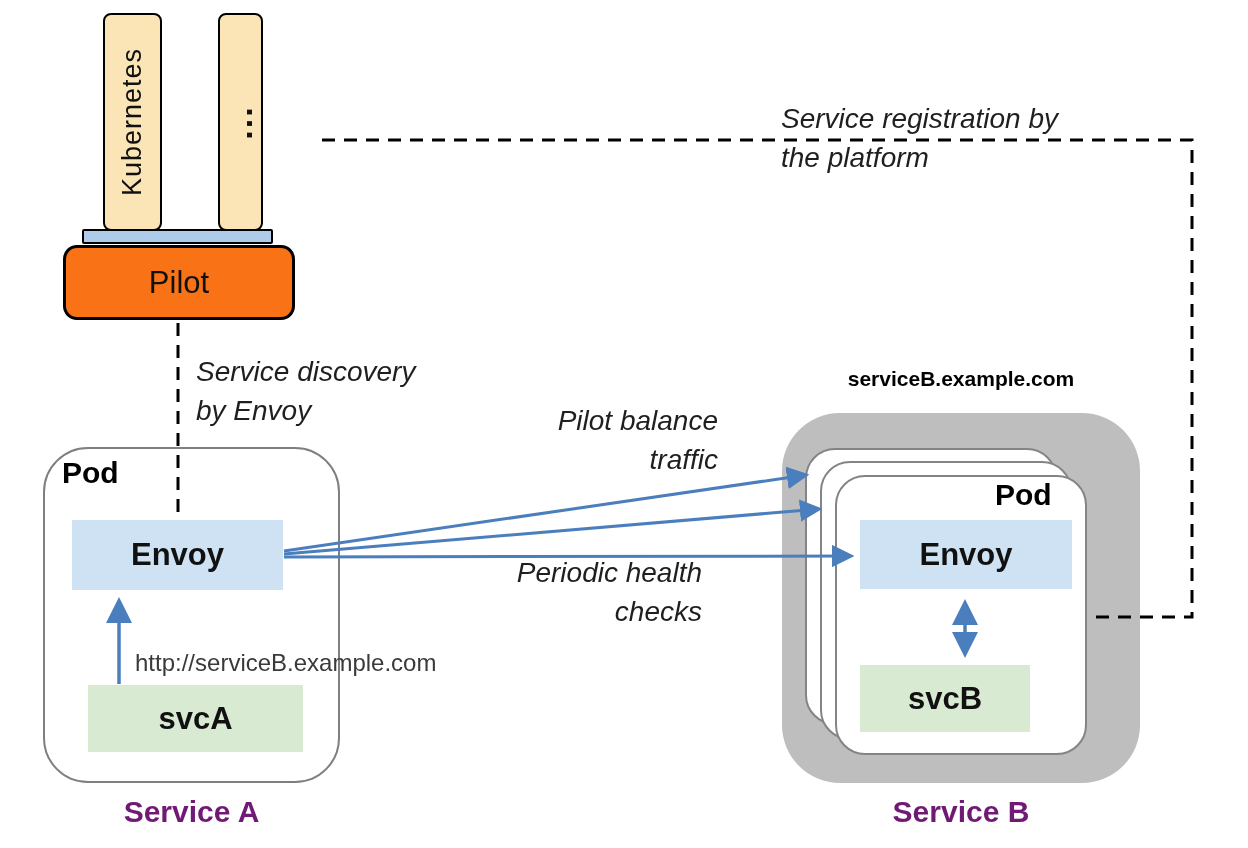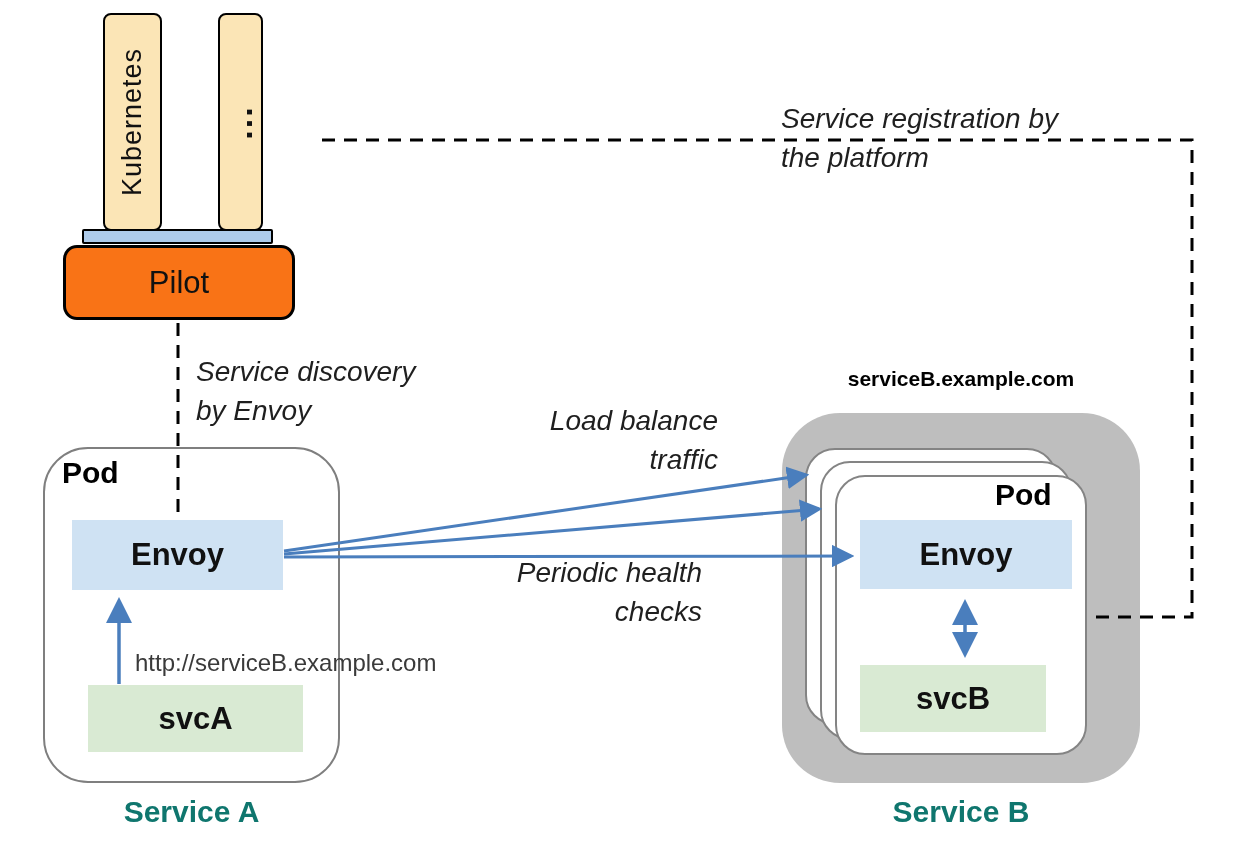--- a/index.html
+++ b/index.html
@@ -39,21 +39,21 @@
   }
   .envoy-box{
     background:#CFE2F3;display:flex;align-items:center;justify-content:center;
     font-weight:bold;font-size:31px;color:#111;
   }
   .svc-box{
     background:#D9EAD3;display:flex;align-items:center;justify-content:center;
     font-weight:bold;font-size:31px;color:#111;
   }
   .pod-label{font-weight:bold;font-size:30px;color:#000;}
-  .caption{font-weight:bold;font-size:30px;color:#0f766e;text-align:center;}
+  .caption{font-weight:bold;font-size:30px;color:#701a75;text-align:center;}
   .domain-label{font-weight:bold;font-size:21px;color:#000;text-align:center;}
   .note{
     font-size:28px;line-height:39px;color:#1f1f1f;white-space:pre-line;font-style:italic;
   }
   .note.right{text-align:right;}
   .url-note{font-size:24px;color:#3a3a3a;white-space:nowrap;}
   svg.overlay{position:absolute;left:0;top:0;pointer-events:none;}
 </style>
 </head>
 <body>
@@ -84,30 +84,30 @@
 
   <div class="abs domain-label" style="left:782px;top:367px;width:358px;">serviceB.example.com</div>
   <div class="abs group-b" style="left:782px;top:413px;width:358px;height:370px;"></div>
   <div class="abs stack-pod" style="left:805px;top:448px;width:252px;height:277px;"></div>
   <div class="abs stack-pod" style="left:820px;top:461px;width:252px;height:279px;"></div>
   <div class="abs stack-pod" style="left:835px;top:475px;width:252px;height:280px;"></div>
   <div class="abs pod-label" style="left:995px;top:478px;">Pod</div>
   <div class="abs envoy-box" style="left:860px;top:520px;width:212px;height:69px;">
     <span>Envoy</span>
   </div>
-  <div class="abs svc-box" style="left:860px;top:665px;width:186px;height:67px;">
+  <div class="abs svc-box" style="left:860px;top:665px;width:170px;height:67px;">
     <span>svcB</span>
   </div>
   <div class="abs caption" style="left:782px;top:795px;width:358px;">Service B</div>
 
   <div class="abs note" style="left:196px;top:352px;">Service discovery
 by Envoy</div>
   <div class="abs note" style="left:781px;top:99px;">Service registration by
 the platform</div>
-  <div class="abs note right" style="right:530px;top:401px;">Load balance
+  <div class="abs note right" style="right:530px;top:401px;">Pilot balance
 traffic</div>
   <div class="abs note right" style="right:546px;top:553px;">Periodic health
 checks</div>
   <div class="abs url-note" style="left:135px;top:649px;">http://serviceB.example.com</div>
 
   <svg class="overlay" width="1248" height="848" viewBox="0 0 1248 848">
     <defs>
       <marker id="ah" viewBox="0 0 10 10" refX="8.5" refY="5" markerWidth="7.5" markerHeight="7.5" orient="auto-start-reverse">
         <path d="M0,0 L10,5 L0,10 Z" fill="#4A7EBD"></path>
       </marker>

